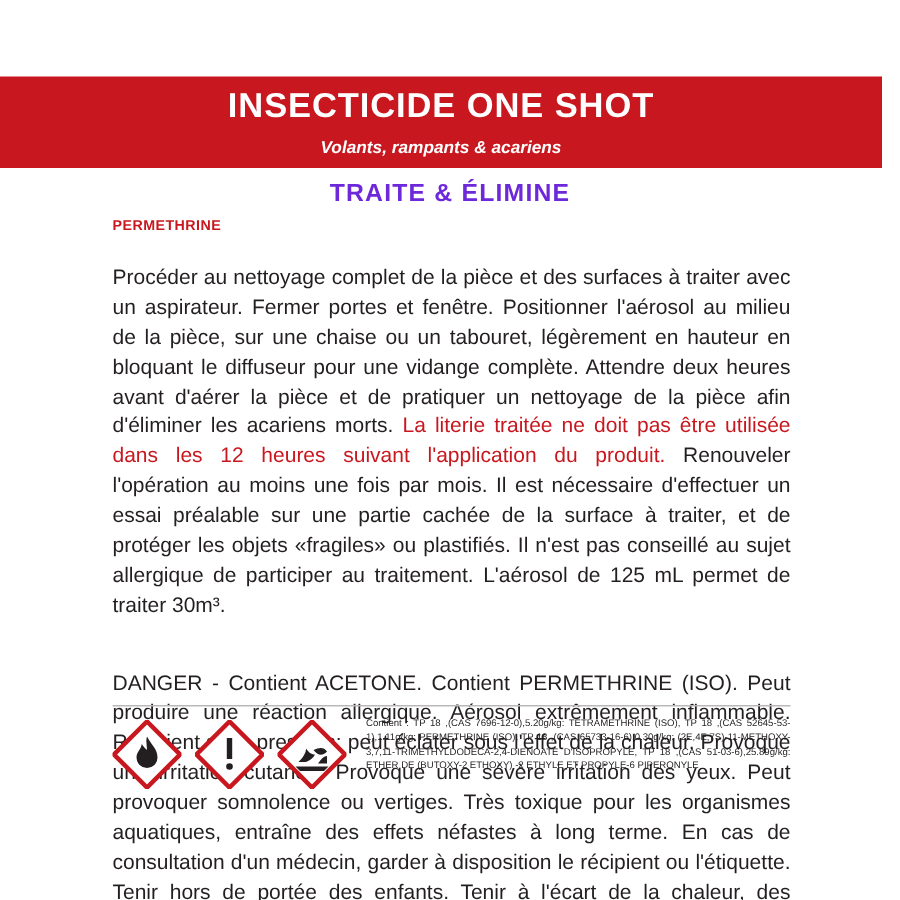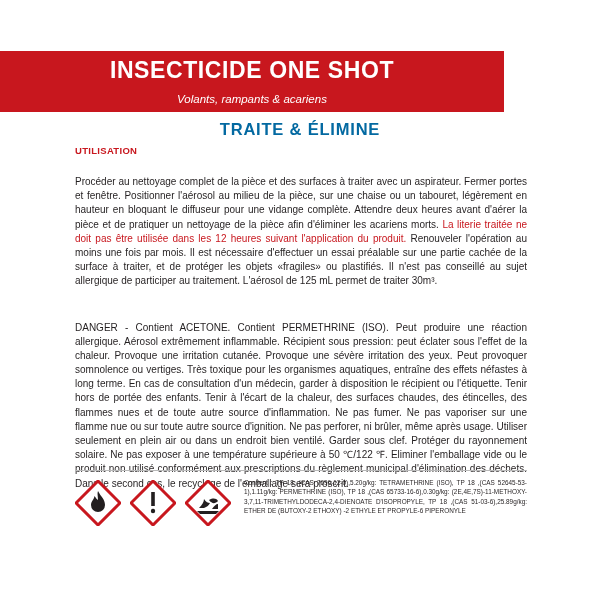--- a/index.html
+++ b/index.html
@@ -17,70 +17,70 @@
   .page {
     position: relative;
     width: 600px;
     height: 600px;
     box-sizing: border-box;
   }
   .header-band {
     position: absolute;
     left: 0;
     top: 51px;
-    width: 504px;
+    width: 588px;
     height: 61px;
     background: #c8171e;
     display: flex;
     flex-direction: column;
     align-items: center;
     justify-content: center;
   }
   .header-title {
     color: #ffffff;
     font-size: 23px;
     font-weight: bold;
     letter-spacing: 0.6px;
     line-height: 1.1;
     text-align: center;
   }
   .header-sub {
     color: #ffffff;
     font-size: 11.5px;
-    font-weight: normal;
+    font-weight: bold;
     font-style: italic;
     margin-top: 9px;
     text-align: center;
   }
   .claim {
     position: absolute;
     left: 0;
     top: 120px;
     width: 600px;
     text-align: center;
-    color: #0369a1;
+    color: #6d28d9;
     font-size: 16.5px;
     font-weight: bold;
     letter-spacing: 0.8px;
   }
   .content {
     position: absolute;
     left: 75px;
     top: 145px;
     width: 452px;
   }
   .section-title {
     color: #c8171e;
     font-size: 9.5px;
     font-weight: bold;
     letter-spacing: 0.3px;
     margin-bottom: 3px;
   }
   .body-text {
-    font-size: 10px;
+    font-size: 14px;
     line-height: 1.42;
     text-align: justify;
     color: #231f20;
     margin-top: 19px;
   }
   .body-text .red {
     color: #c8171e;
   }
   .danger-lead {
     font-weight: normal;
@@ -134,21 +134,21 @@
   <div class="header-band">
     <div class="header-title">INSECTICIDE ONE SHOT</div>
     <div class="header-sub">Volants, rampants &amp; acariens</div>
   </div>
 
   <div class="claim">TRAITE &amp; ÉLIMINE</div>
 
   <div class="content">
 
     <div>
-      <div class="section-title">UTILISATION</div>
+      <div class="section-title">PERMETHRINE</div>
       <div class="body-text"><span>Procéder au nettoyage complet de la pièce et des surfaces à traiter avec un aspirateur. Fermer portes et fenêtre. Positionner l'aérosol au milieu de la pièce, sur une chaise ou un tabouret, légèrement en hauteur en bloquant le diffuseur pour une vidange complète. Attendre deux heures avant d'aérer la pièce et de pratiquer un nettoyage de la pièce afin d'éliminer les acariens morts. </span><span class="red">La literie traitée ne doit pas être utilisée dans les 12 heures suivant l'application du produit.</span><span> Renouveler l'opération au moins une fois par mois. Il est nécessaire d'effectuer un essai préalable sur une partie cachée de la surface à traiter, et de protéger les objets «fragiles» ou plastifiés. Il n'est pas conseillé au sujet allergique de participer au traitement. L'aérosol de 125 mL permet de traiter 30m³.</span></div>
     </div>
 
     <div class="spacer-block"></div>
 
     <div>
       <div class="body-text"><span class="danger-lead">DANGER</span><span> - Contient ACETONE. Contient PERMETHRINE (ISO). Peut produire une réaction allergique. Aérosol extrêmement inflammable. Récipient sous pression: peut éclater sous l'effet de la chaleur. Provoque une irritation cutanée. Provoque une sévère irritation des yeux. Peut provoquer somnolence ou vertiges. Très toxique pour les organismes aquatiques, entraîne des effets néfastes à long terme. En cas de consultation d'un médecin, garder à disposition le récipient ou l'étiquette. Tenir hors de portée des enfants. Tenir à l'écart de la chaleur, des surfaces chaudes, des étincelles, des flammes nues et de toute autre source d'inflammation. Ne pas fumer. Ne pas vaporiser sur une flamme nue ou sur toute autre source d'ignition. Ne pas perforer, ni brûler, même après usage. Utiliser seulement en plein air ou dans un endroit bien ventilé. Garder sous clef. Protéger du rayonnement solaire. Ne pas exposer à une température supérieure à 50 ℃/122 ℉. Eliminer l'emballage vide ou le produit non utilisé conformément aux prescriptions du règlement municipal d'élimination des déchets. Dans le second cas, le recyclage de l'emballage sera proscrit.</span></div>
     </div>
 
   </div>

